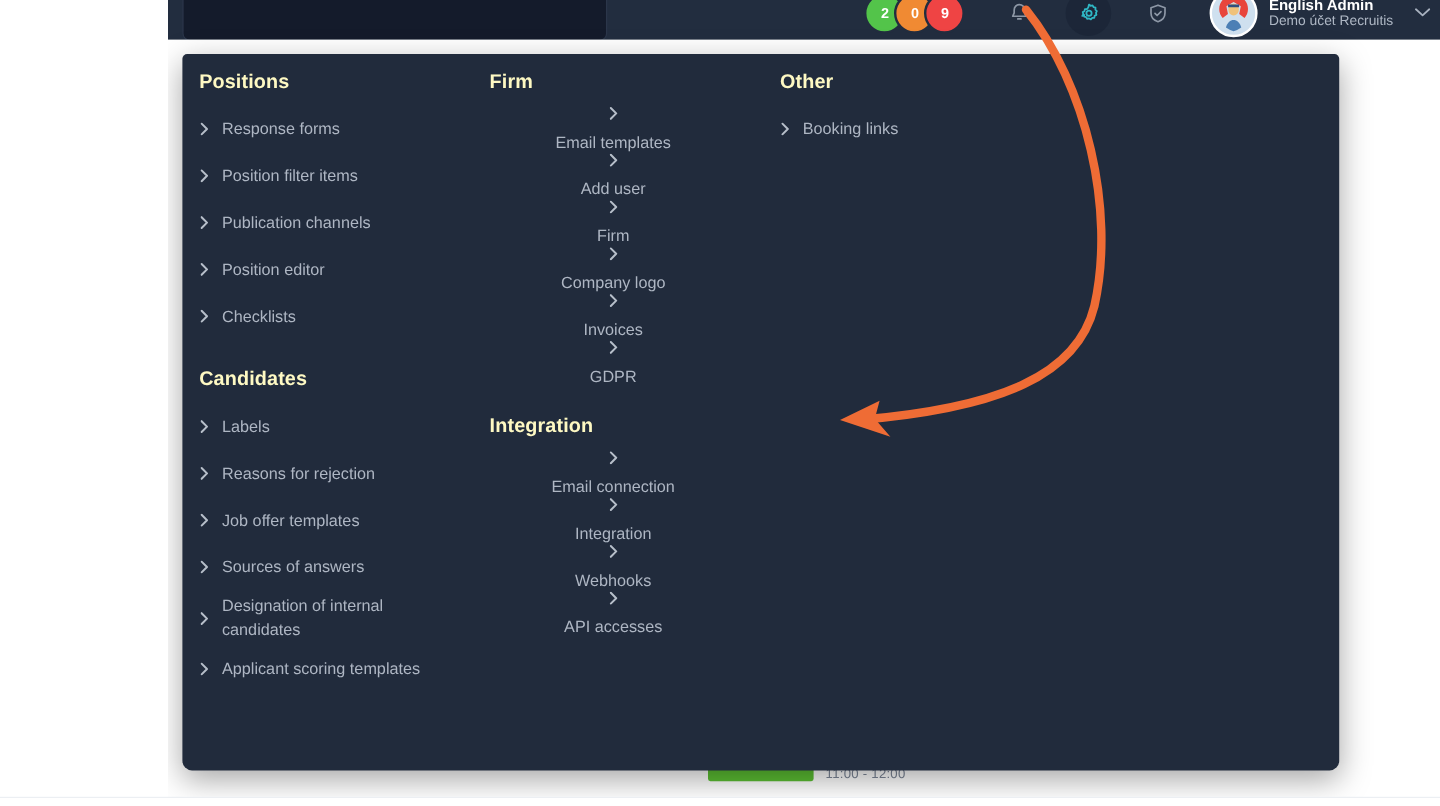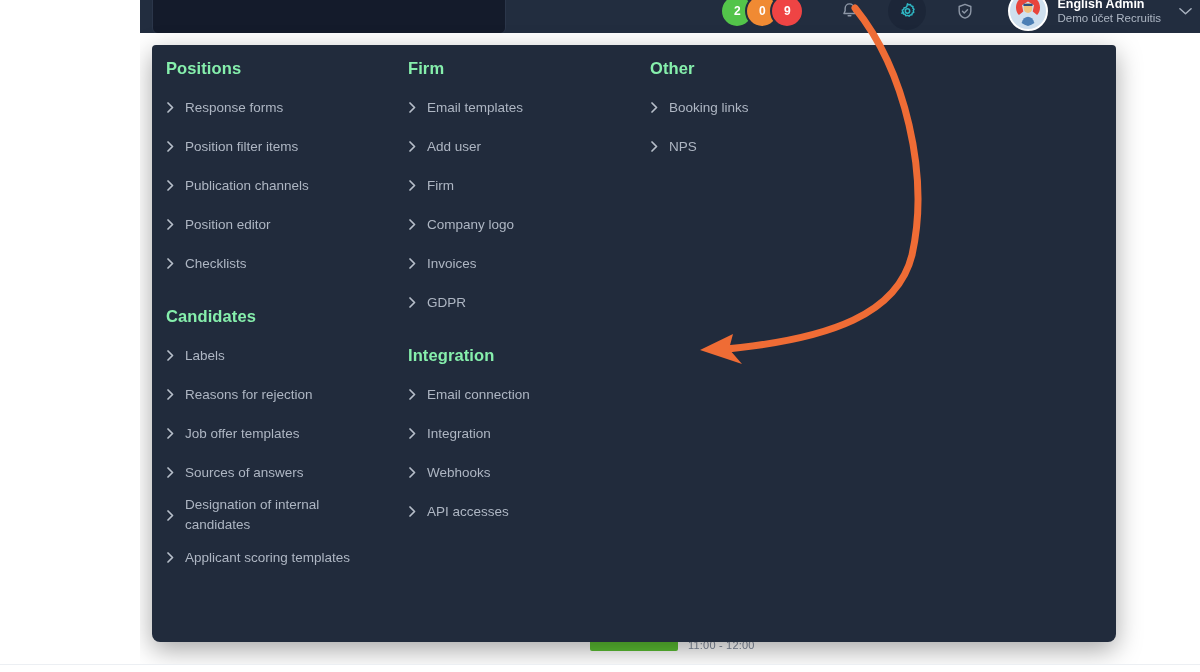--- a/index.html
+++ b/index.html
@@ -85,21 +85,21 @@
   }
   .menu-cols{
     position:absolute;inset:0;padding:16px 0 0 0;
   }
   .col{position:absolute;top:14px;}
   .col-positions{left:0px;width:252px;}
   .col-firm{left:242px;width:232px;}
   .col-other{left:484px;width:250px;}
 
   .sec-title{
-    color:#86efac;font-size:16.5px;font-weight:bold;letter-spacing:.1px;
+    color:#fef9c3;font-size:16.5px;font-weight:bold;letter-spacing:.1px;
     padding:0 0 0 14px;margin:0 0 10px 0;
   }
   .col-positions .sec-title{padding-left:14px;}
   .group-gap{height:24px;}
 
   .mitem{
     display:flex;align-items:center;gap:10px;
     height:39px;padding:0 10px 0 14px;border-radius:4px;
     color:#aeb6c3;font-size:13.5px;cursor:pointer;
     white-space:nowrap;
@@ -111,21 +111,21 @@
   .mitem.active{
     background:#18202f;color:#ffffff;font-weight:bold;
     box-shadow:inset 2px 0 0 #0000;
   }
   .mitem.active .chev{color:#2fb7c4;}
   .mitem.wrap{height:46px;align-items:center;}
   .mitem.wrap .label{white-space:normal;line-height:1.45;}
 
   
   .col-positions .mitem{width:214px;}
-  .col-firm .mitem{width:206px;}
+  .col-firm .mitem{width:206px;flex-direction:column;}
   .col-other .mitem{width:206px;}
 
   
   .annot{position:absolute;left:0;top:0;width:1200px;height:672px;pointer-events:none;}
 
   .page-left-mask{
     position:absolute;left:0;top:0;width:140px;height:672px;background:#ffffff;
   }
   .page-bottom-line{
     position:absolute;left:0;top:664px;width:1200px;height:8px;background:#ffffff;
@@ -398,28 +398,20 @@
         <div class="sec-title">Other</div>
 
         <div class="mitem">
           <span class="chev">
             <svg width="7" height="11" viewBox="0 0 7 11" fill="none" stroke="currentColor" stroke-width="1.7">
                 <path d="M1 1l4.5 4.5L1 10" stroke-linecap="round" stroke-linejoin="round"></path>
               </svg>
           </span>
           <span class="label">Booking links</span>
         </div>
-        <div class="mitem">
-          <span class="chev">
-            <svg width="7" height="11" viewBox="0 0 7 11" fill="none" stroke="currentColor" stroke-width="1.7">
-                <path d="M1 1l4.5 4.5L1 10" stroke-linecap="round" stroke-linejoin="round"></path>
-              </svg>
-          </span>
-          <span class="label">NPS</span>
-        </div>
       </div>
 
     </div>
   </div>
 
   <div class="page-left-mask"></div>
   <div class="page-bottom-line"></div>
 
   <svg class="annot">
     <path d="M855 8 C 905 70, 930 175, 912 255 C 898 312, 835 340, 715 350" fill="none" stroke="#ef6c35" stroke-width="7" stroke-linecap="round"></path>

